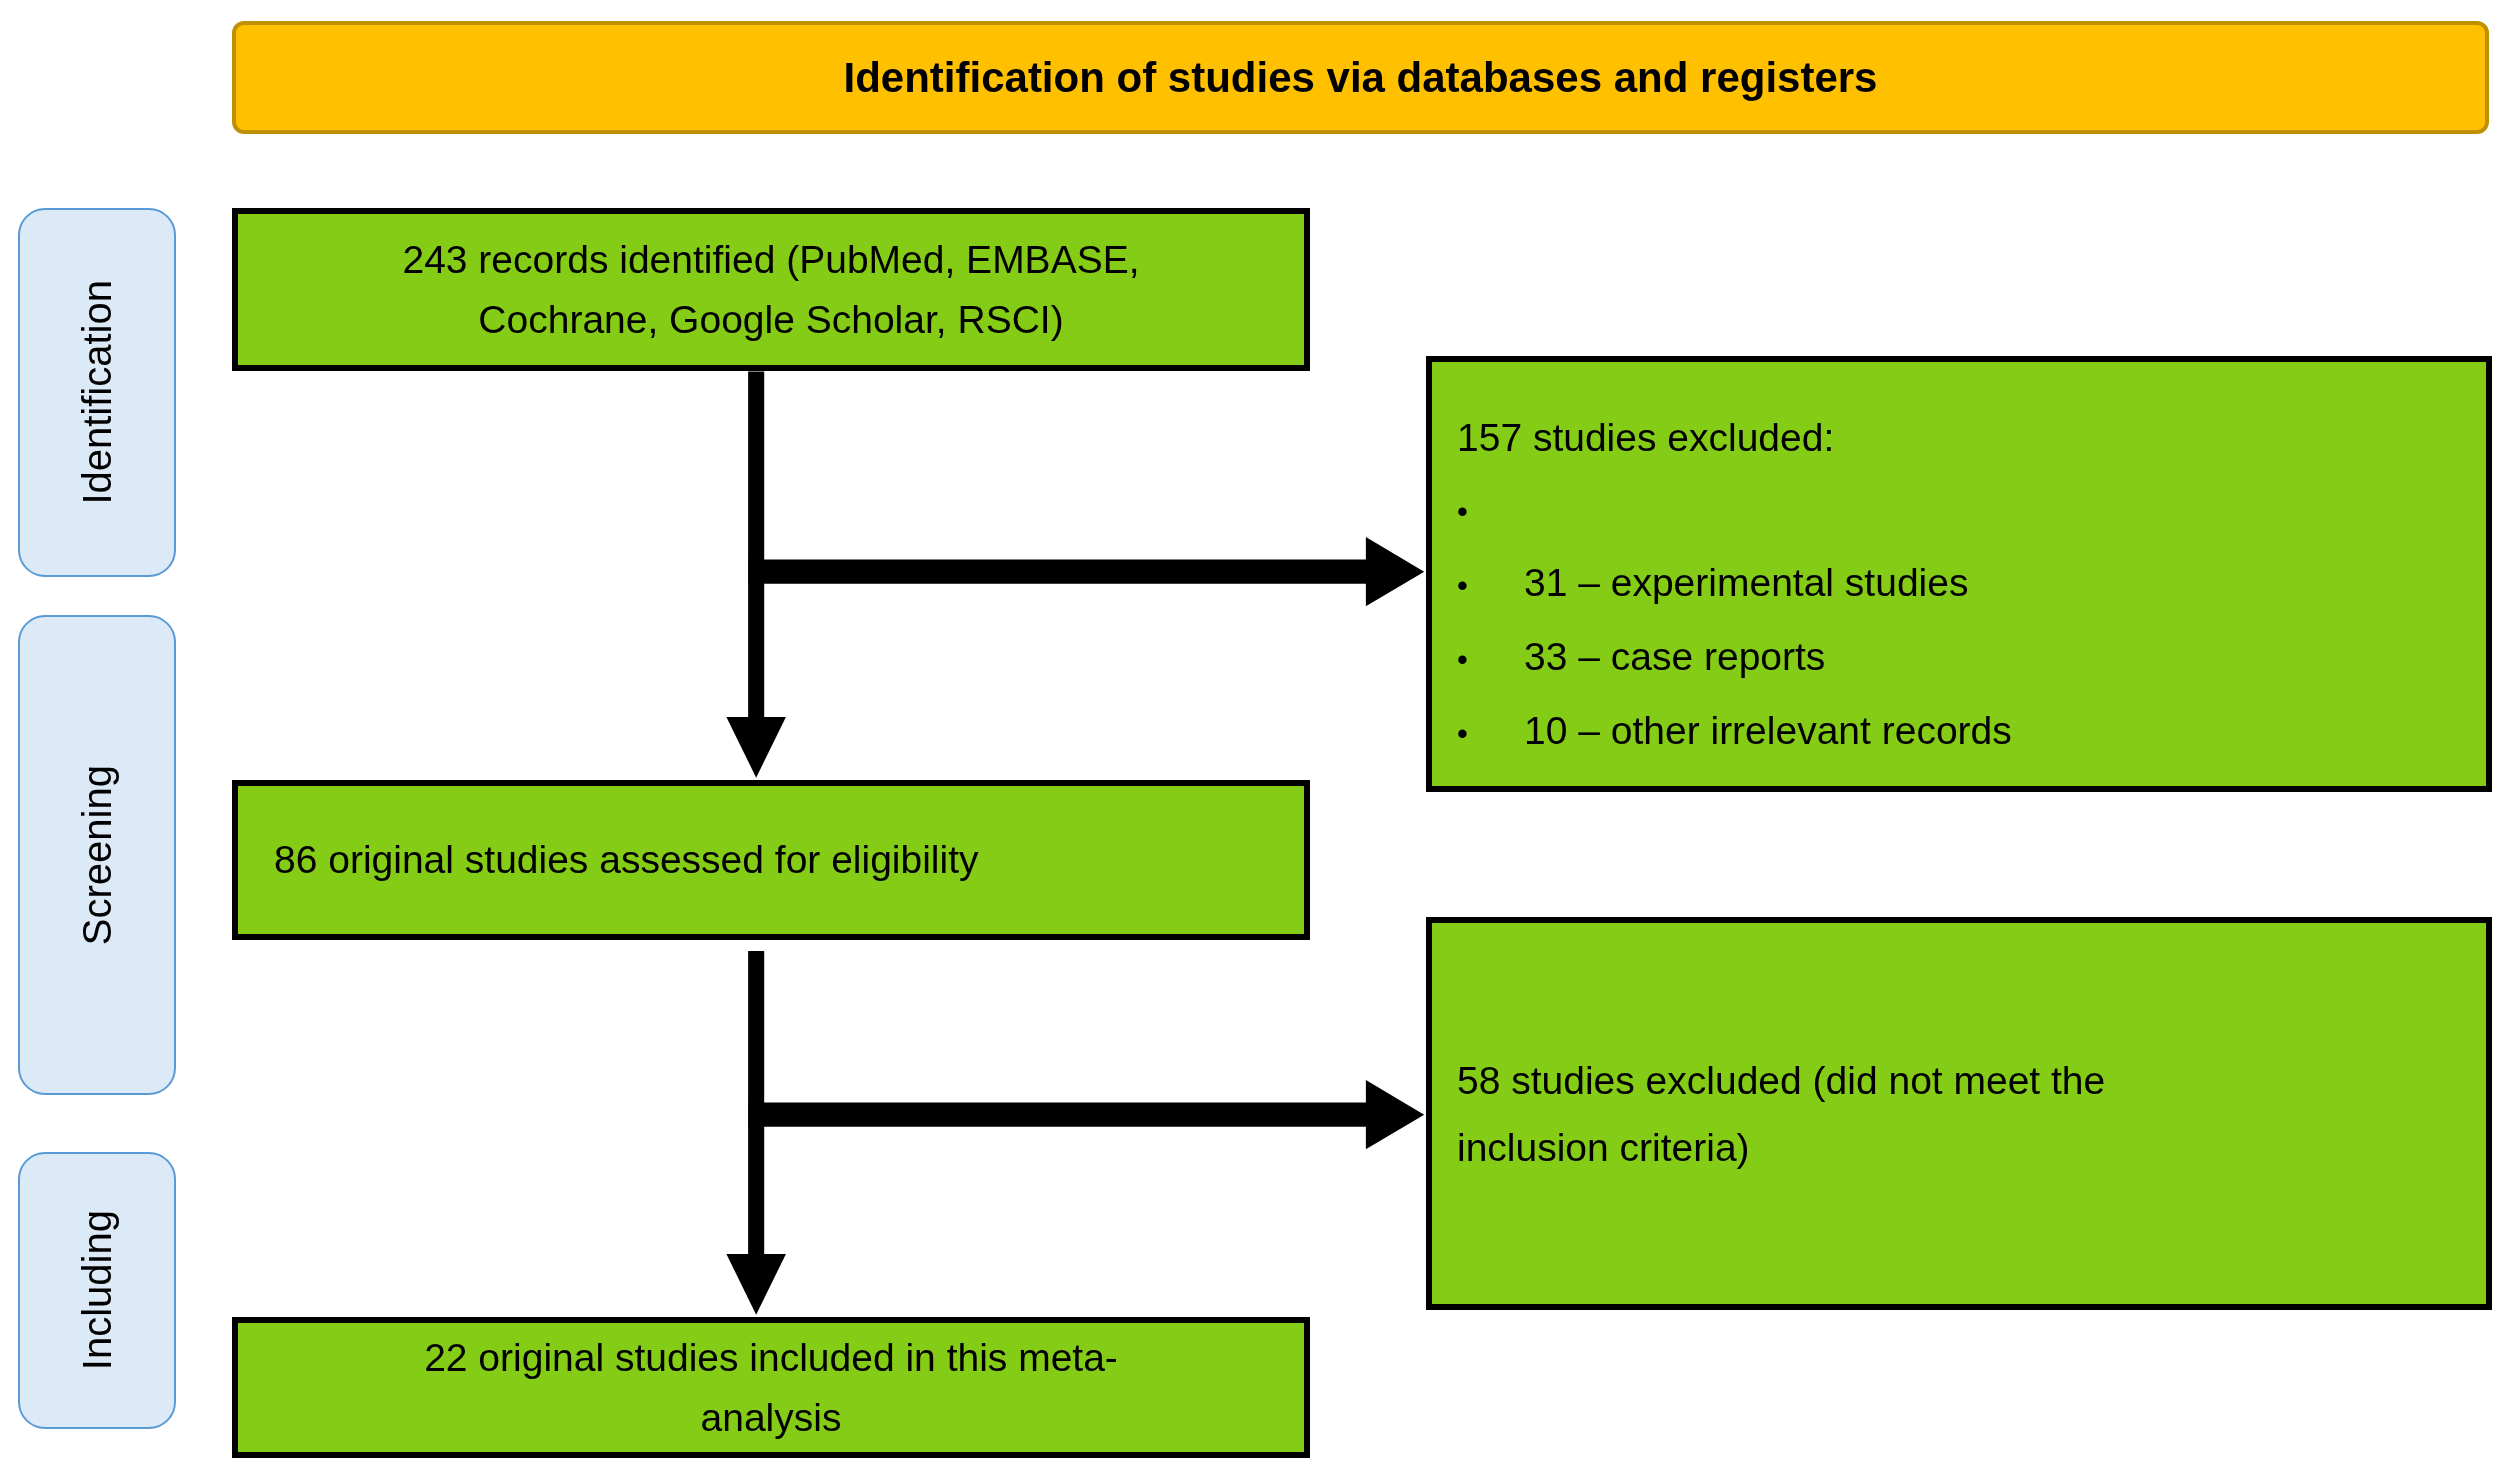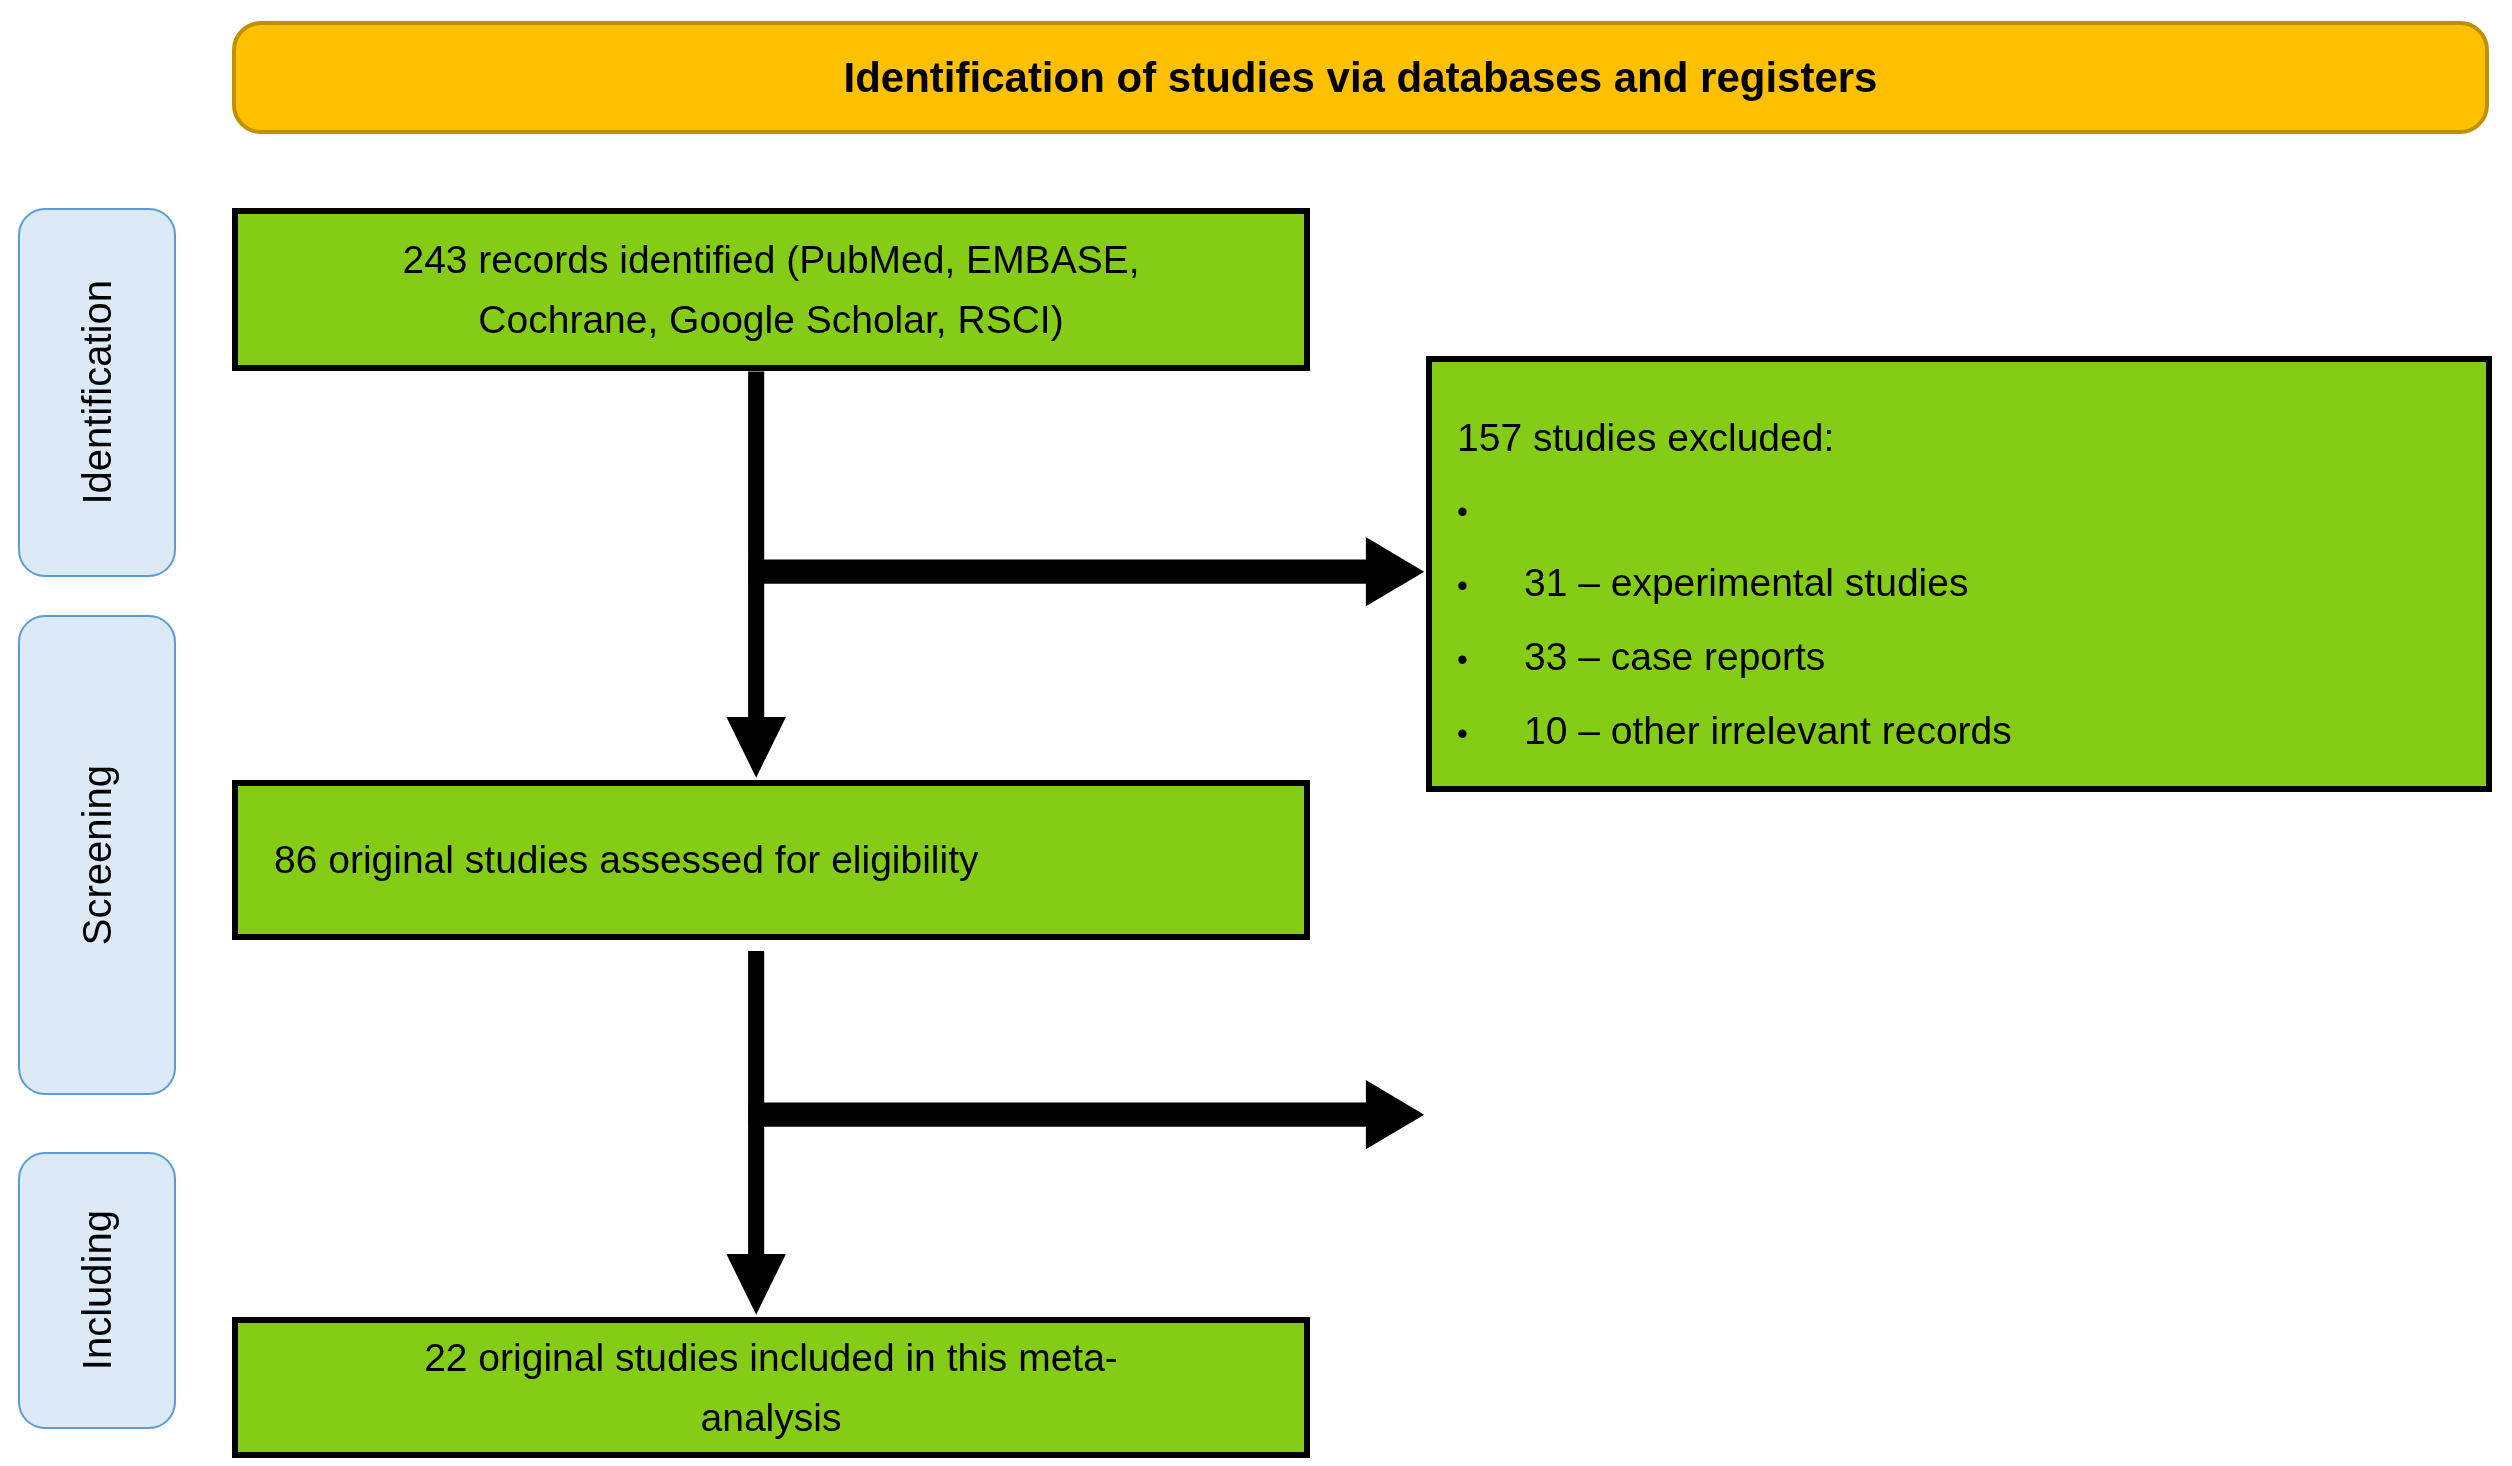--- a/index.html
+++ b/index.html
@@ -19,21 +19,21 @@
     background:var(--bg);
     overflow:hidden;
     font-family:"Liberation Sans", sans-serif;
     color:var(--text-color);
   }
   .banner{
     position:absolute;left:232px;top:21px;width:2257px;height:113px;
     box-sizing:border-box;
     background:var(--banner-fill);
     border:4.2px solid var(--banner-border);
-    border-radius:29px;
+    border-radius:12px;
     display:flex;align-items:center;justify-content:center;
   }
   .banner-text{font-size:42px;font-weight:bold;letter-spacing:0px;}
   .stage{
     position:absolute;left:18px;width:158px;
     box-sizing:border-box;
     background:var(--stage-fill);
     border:2.4px solid var(--stage-border);
     border-radius:27px;
     display:flex;align-items:center;justify-content:center;
@@ -145,20 +145,24 @@
         <span class="bullet">•</span>
         <span class="item-text">33 – case reports</span>
       </li>
       <li>
         <span class="bullet">•</span>
         <span class="item-text">10 – other irrelevant records</span>
       </li>
     </ul>
   </div>
 
+  <div class="box box-excluded-2">
+    <div class="line-wide">58 studies excluded (did not meet the</div>
+    <div class="line-wide">inclusion criteria)</div>
+  </div>
 
   <svg class="arrows" viewBox="0 0 4219 2462" xmlns="http://www.w3.org/2000/svg">
     <g>
       <line x1="1270" y1="624" x2="1270" y2="1212" stroke-width="27"></line>
       <polygon points="1220,1204 1320,1204 1270,1306"></polygon>
     </g>
     <g>
       <line x1="1257" y1="960" x2="2300" y2="960" stroke-width="41"></line>
       <polygon points="2294,902 2294,1018 2392,960"></polygon>
     </g>

